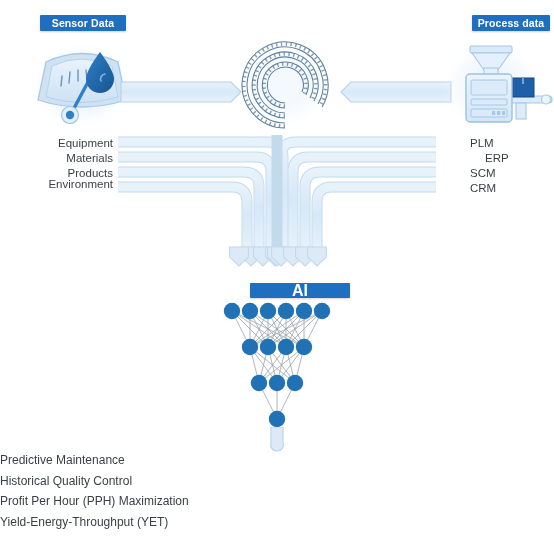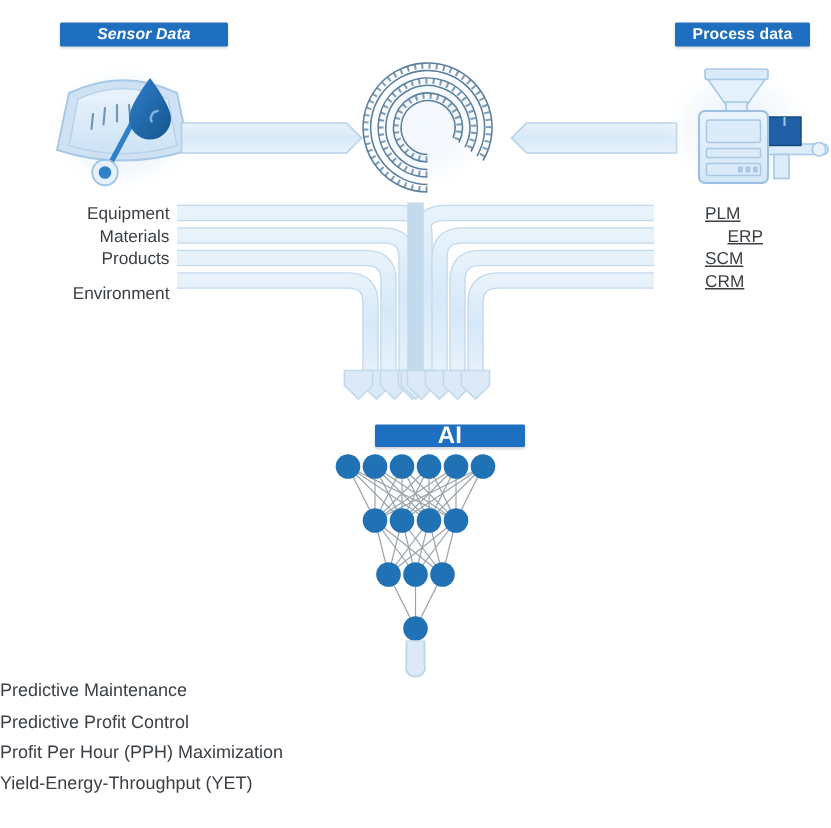--- a/index.html
+++ b/index.html
@@ -21,39 +21,39 @@
     font-size:10.5px;
     font-weight:bold;
     text-align:center;
     letter-spacing:.1px;
     line-height:16px;
     height:16px;
     border-radius:1px;
     box-shadow:0 1px 2px rgba(0,0,0,.18);
     white-space:nowrap;
   }
-  #pill-sensor{left:40px;top:15px;width:112px;font-style:italic;}
+  #pill-sensor{left:40px;top:15px;width:86px;}
   #pill-historical{left:250px;top:15px;width:100px;}
-  #pill-process{left:450px;top:15px;width:90px;}
+  #pill-process{left:472px;top:15px;width:78px;}
 
   #pill-ai{
     position:absolute;left:250px;top:283px;width:100px;height:15px;
     line-height:15px;font-size:16px;
   }
 
   
   .side-label{
     position:absolute;
     font-size:11.5px;
     line-height:14px;
     color:#3a3f45;
     white-space:nowrap;
   }
   .side-left{text-align:center;right:441px;}
-  .side-right{text-align:right;left:470px;text-decoration:underline;}
+  .side-right{text-align:right;left:470px;}
 
   
   #outcomes{
     position:absolute;left:0;top:450px;width:554px;
   }
   #outcomes div{
     font-size:12px;
     line-height:20.5px;
     color:#3a3f45;
     white-space:nowrap;
@@ -169,21 +169,21 @@
         <rect x="492" y="111" width="3.2" height="4"></rect>
         <rect x="497" y="111" width="3.2" height="4"></rect>
         <rect x="502" y="111" width="3.2" height="4"></rect>
       </g>
     </g>
   </svg>
 
   <div class="side-label side-left" style="top:136px;">Equipment</div>
   <div class="side-label side-left" style="top:151px;">Materials</div>
   <div class="side-label side-left" style="top:166px;padding-left:31px;">Products</div>
-  <div class="side-label side-left" style="top:189px;">Environment</div>
+  <div class="side-label side-left" style="top:177px;">Environment</div>
 
   <div class="side-label side-right" style="top:136px;">PLM</div>
   <div class="side-label side-right" style="top:151px;margin-left:15px;">ERP</div>
   <div class="side-label side-right" style="top:166px;">SCM</div>
   <div class="side-label side-right" style="top:181px;">CRM</div>
 
   <svg id="pipes" width="554" height="160" viewBox="0 0 554 160" style="position:absolute;left:0;top:133px;">
     <defs>
       <linearGradient id="pipeH" x1="0" y1="0" x2="0" y2="1">
         <stop offset="0%" stop-color="#e7f2fb"></stop>
@@ -295,18 +295,18 @@
         <circle cx="277" cy="119" r="8.2" fill="#2171b5"></circle>
       </g>
   </svg>
 
   <svg width="40" height="32" viewBox="0 0 40 32" style="position:absolute;left:277px;top:427px;transform:translateX(-50%);">
     <path d="M14 0 h12 v16 a6 6 0 0 1 -6 8 a6 6 0 0 1 -6 -8 Z" fill="#dceaf7" stroke="#bcd5ea" stroke-width="1.2"></path>
   </svg>
 
   <div id="outcomes">
     <div>Predictive Maintenance</div>
-    <div>Predictive Profit Control</div>
+    <div>Historical Quality Control</div>
     <div>Profit Per Hour (PPH) Maximization</div>
     <div>Yield-Energy-Throughput (YET) </div>
   </div>
 
 </div>
 
 </body></html>

